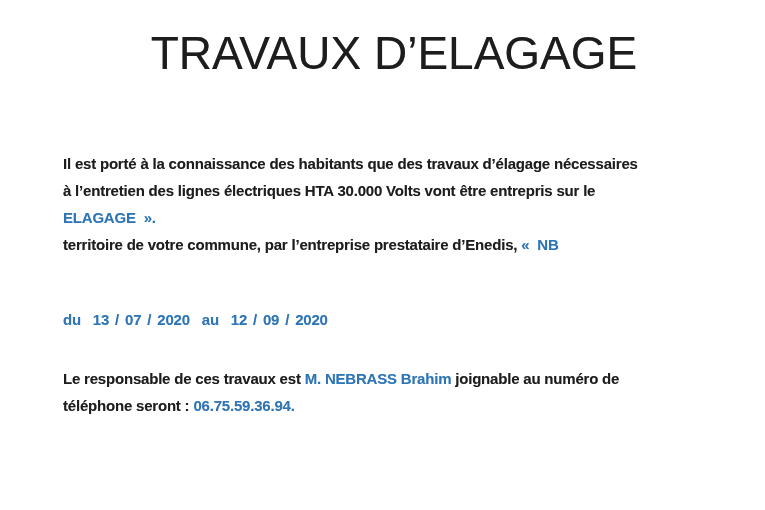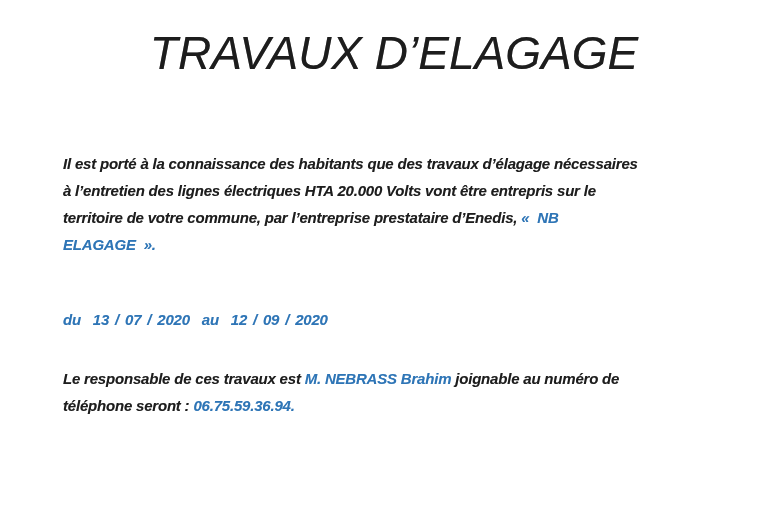--- a/index.html
+++ b/index.html
@@ -16,21 +16,20 @@
     width: 765px;
     height: 510px;
     background: var(--bg);
     overflow: hidden;
     font-family: "Liberation Sans", sans-serif;
   }
   .doc {
     width: 765px;
     height: 510px;
     padding: 26px 40px 0 63px;
-    font-style: italic;
   }
   .doc-title {
     margin: 0;
     font-size: 46px;
     font-weight: 400;
     letter-spacing: 0px;
     color: var(--text);
     text-align: center;
     line-height: 54px;
     white-space: pre;
@@ -62,23 +61,23 @@
 </style>
 </head>
 <body>
 
 <div class="doc">
 
   <h1 class="doc-title">TRAVAUX D’ELAGAGE</h1>
 
   <div class="para intro-para">
     <div class="line"><span>Il est porté à la connaissance des habitants que des travaux d’élagage nécessaires</span></div>
-    <div class="line"><span>à l’entretien des lignes électriques HTA 20.000 Volts vont être entrepris sur le</span></div>
+    <div class="line"><span>à l’entretien des lignes électriques HTA 30.000 Volts vont être entrepris sur le</span></div>
+    <div class="line"><span class="blue">ELAGAGE  ».</span></div>
     <div class="line"><span>territoire de votre commune, par l’entreprise prestataire d’Enedis, </span><span class="blue">«  NB</span></div>
-    <div class="line"><span class="blue">ELAGAGE  ».</span></div>
   </div>
 
   <div class="para notice-para">
   </div>
 
   <div class="para period-line">
     <div class="line"><span class="blue">du  13 / 07 / 2020  au  12 / 09 / 2020</span></div>
   </div>
 
   <div class="para contact-para">

